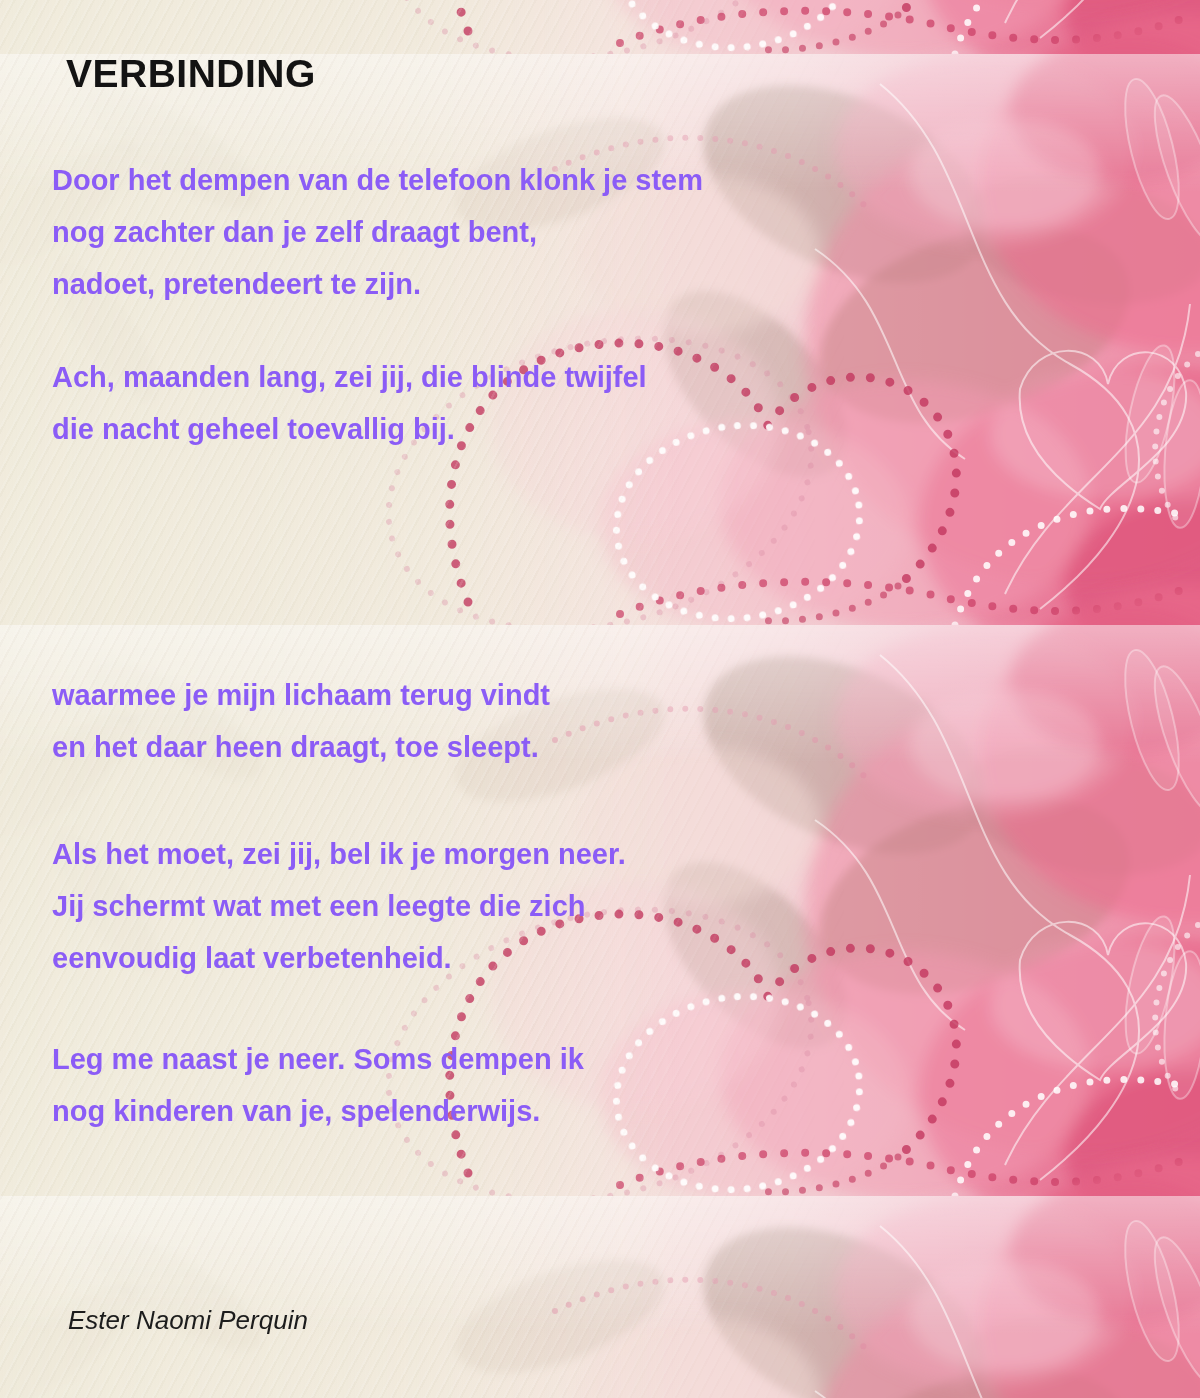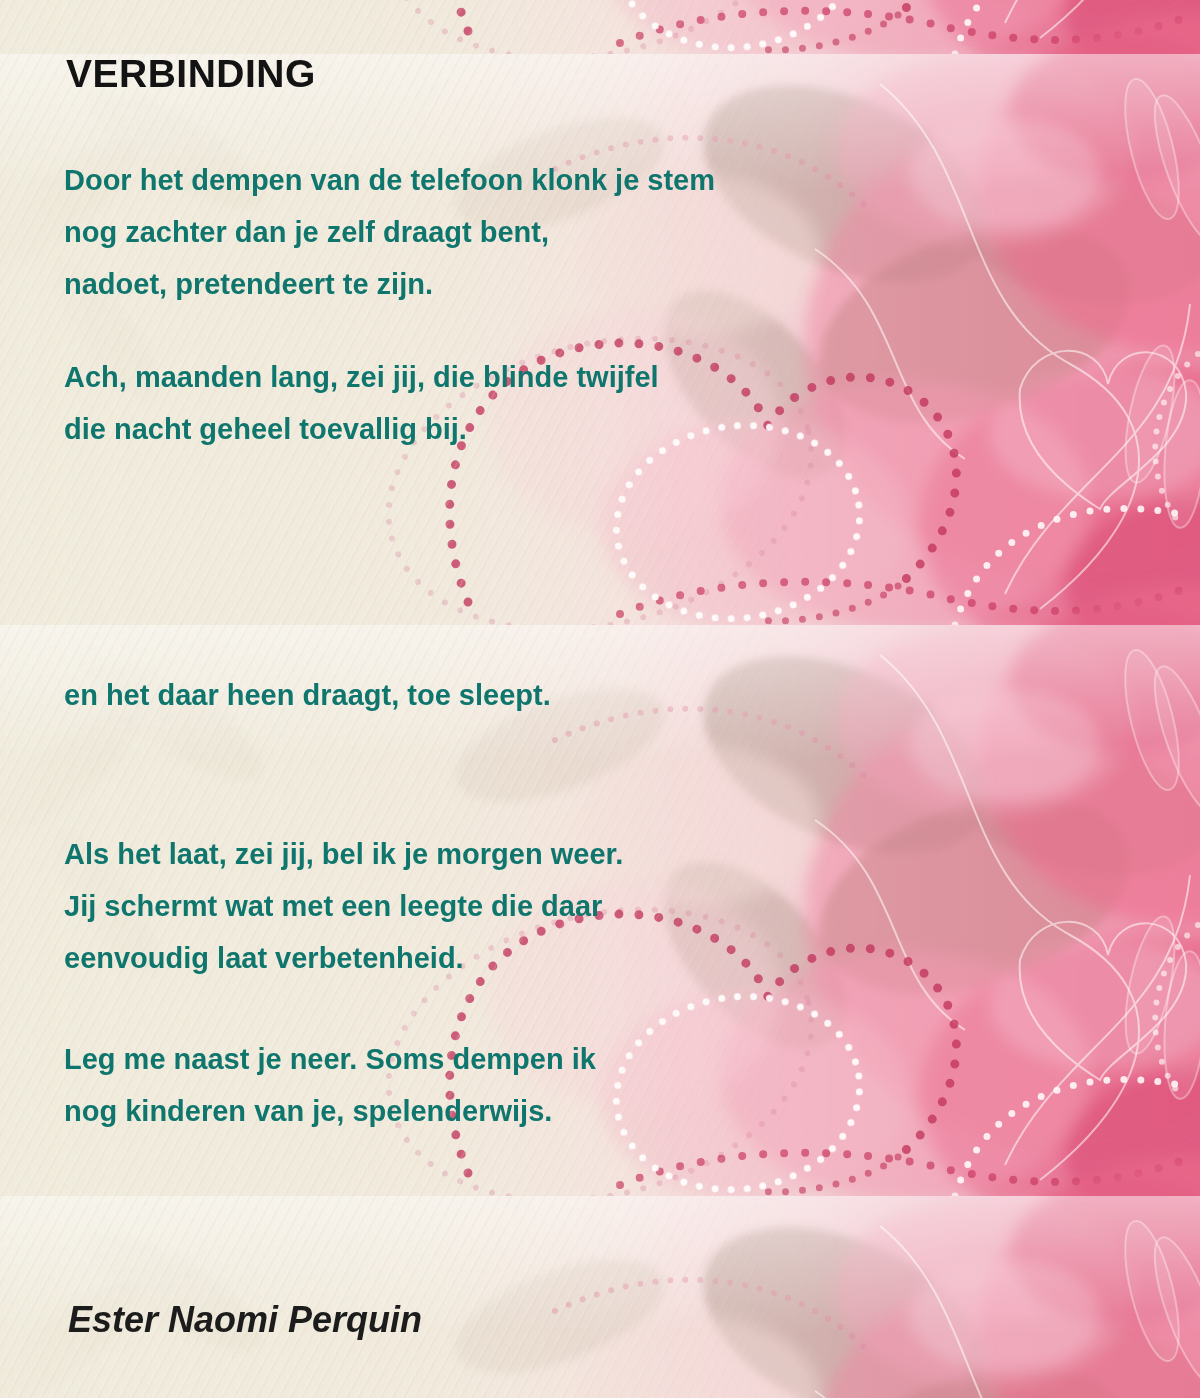--- a/index.html
+++ b/index.html
@@ -16,29 +16,29 @@
       rgba(255,255,255,0) 4px 10px);
     -webkit-mask-image:linear-gradient(to right,#000 0%,#000 42%,transparent 72%);
     mask-image:linear-gradient(to right,#000 0%,#000 42%,transparent 72%);
   }
   .poem-title{
     position:absolute;left:66px;top:51px;margin:0;
     font-size:39px;line-height:46px;font-weight:bold;color:#131313;
     letter-spacing:.5px;white-space:nowrap;
   }
   .stanza{
-    position:absolute;left:64px;margin:0;
-    font-size:29px;line-height:52px;font-weight:bold;color:#0f766e;
+    position:absolute;left:52px;margin:0;
+    font-size:29px;line-height:52px;font-weight:bold;color:#8b5cf6;
     white-space:nowrap;
   }
   .s1{top:154px}.s2{top:351px}.s3{top:563px}
   .s4{top:669px}.s5{top:828px}.s6{top:1033px}
   .author{
     position:absolute;left:68px;top:1296px;margin:0;
-    font-size:36px;line-height:48px;font-style:italic;font-weight:bold;
+    font-size:26px;line-height:48px;font-style:italic;font-weight:normal;
     color:#1c1c1c;white-space:nowrap;
   }
 </style>
 </head>
 <body>
 
 <div class="canvas">
 
   <svg class="bg-svg" width="1200" height="1398" viewBox="0 0 1200 1398" aria-hidden="true">
     <defs>
@@ -143,26 +143,27 @@
     <div>nadoet, pretendeert te zijn.</div>
   </div>
 
   <div class="stanza s2">
     <div>Ach, maanden lang, zei jij, die blinde twijfel</div>
     <div>die nacht geheel toevallig bij.</div>
   </div>
 
 
   <div class="stanza s4">
+    <div>waarmee je mijn lichaam terug vindt</div>
     <div>en het daar heen draagt, toe sleept.</div>
   </div>
 
   <div class="stanza s5">
-    <div>Als het laat, zei jij, bel ik je morgen weer.</div>
-    <div>Jij schermt wat met een leegte die daar</div>
+    <div>Als het moet, zei jij, bel ik je morgen neer.</div>
+    <div>Jij schermt wat met een leegte die zich</div>
     <div>eenvoudig laat verbetenheid.</div>
   </div>
 
   <div class="stanza s6">
     <div>Leg me naast je neer. Soms dempen ik</div>
     <div>nog kinderen van je, spelenderwijs.</div>
   </div>
 
   <div class="author">Ester Naomi Perquin</div>
 </div>

